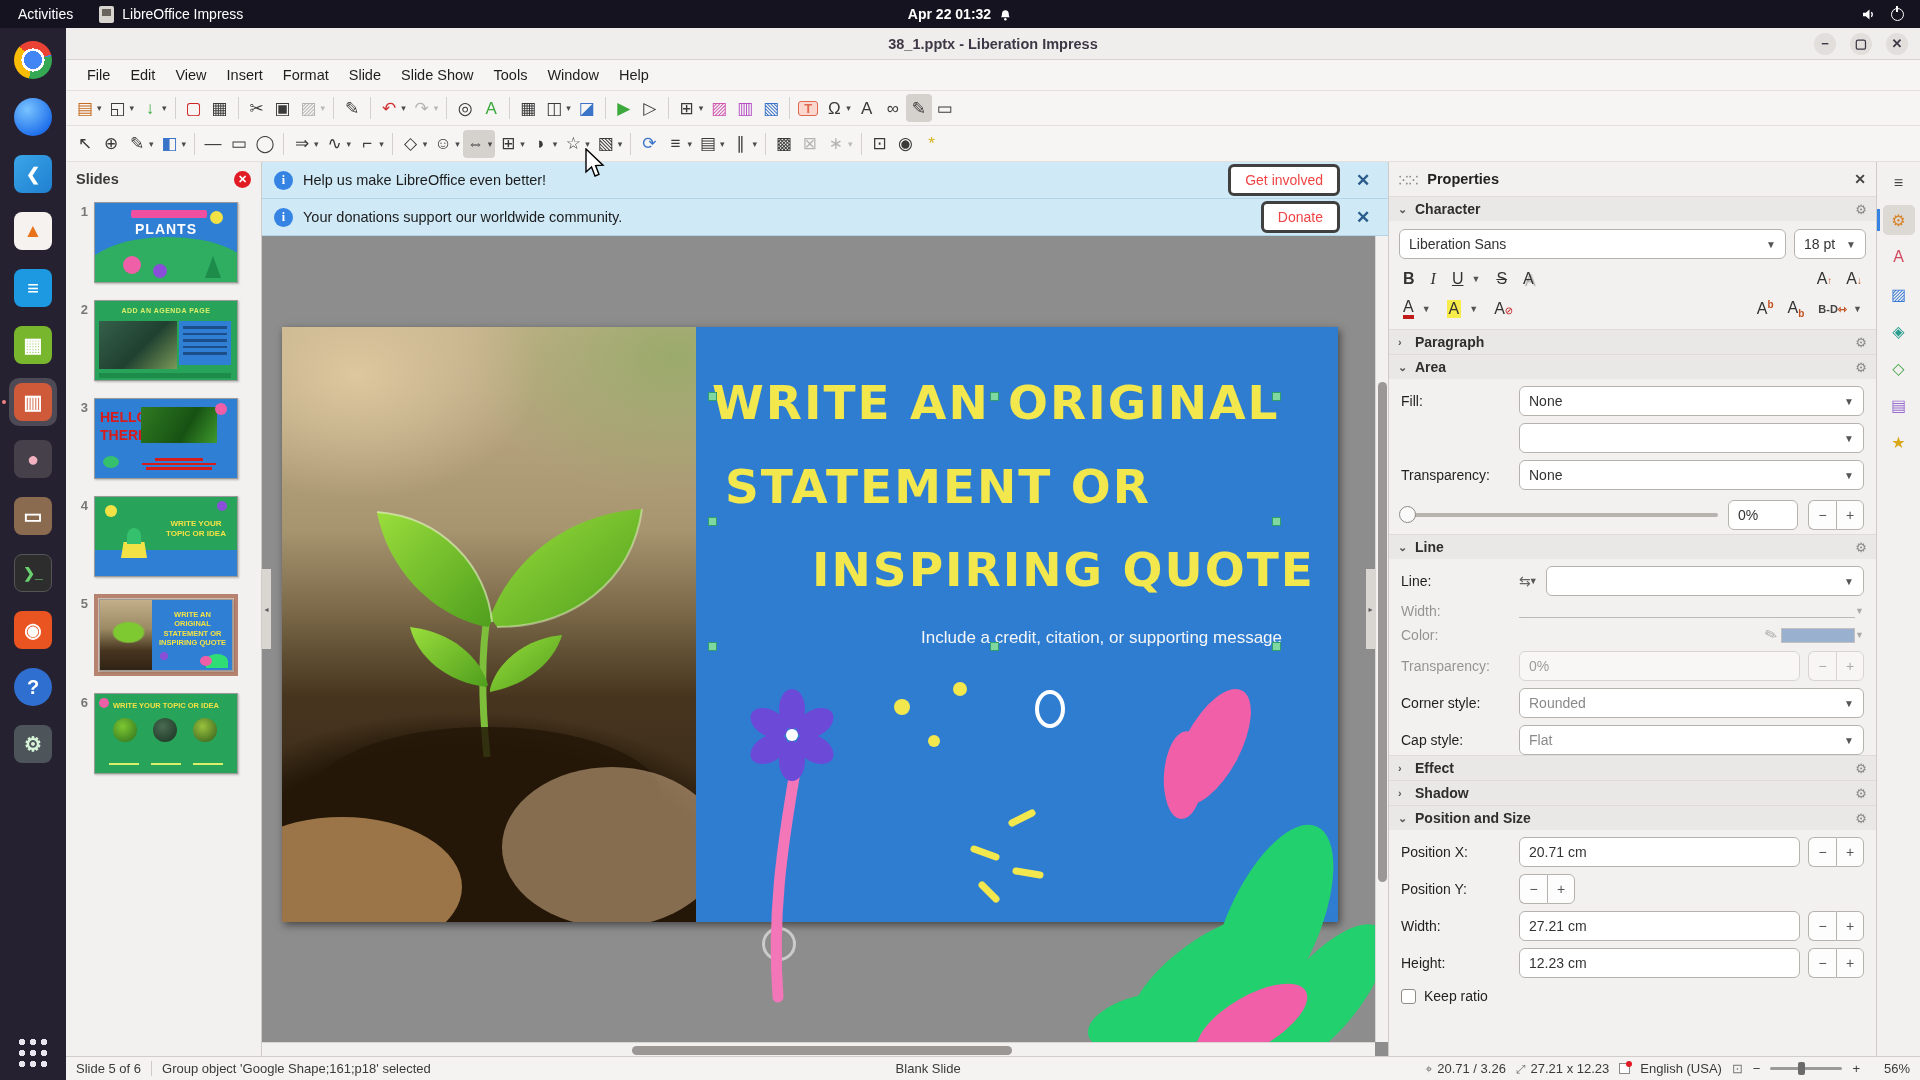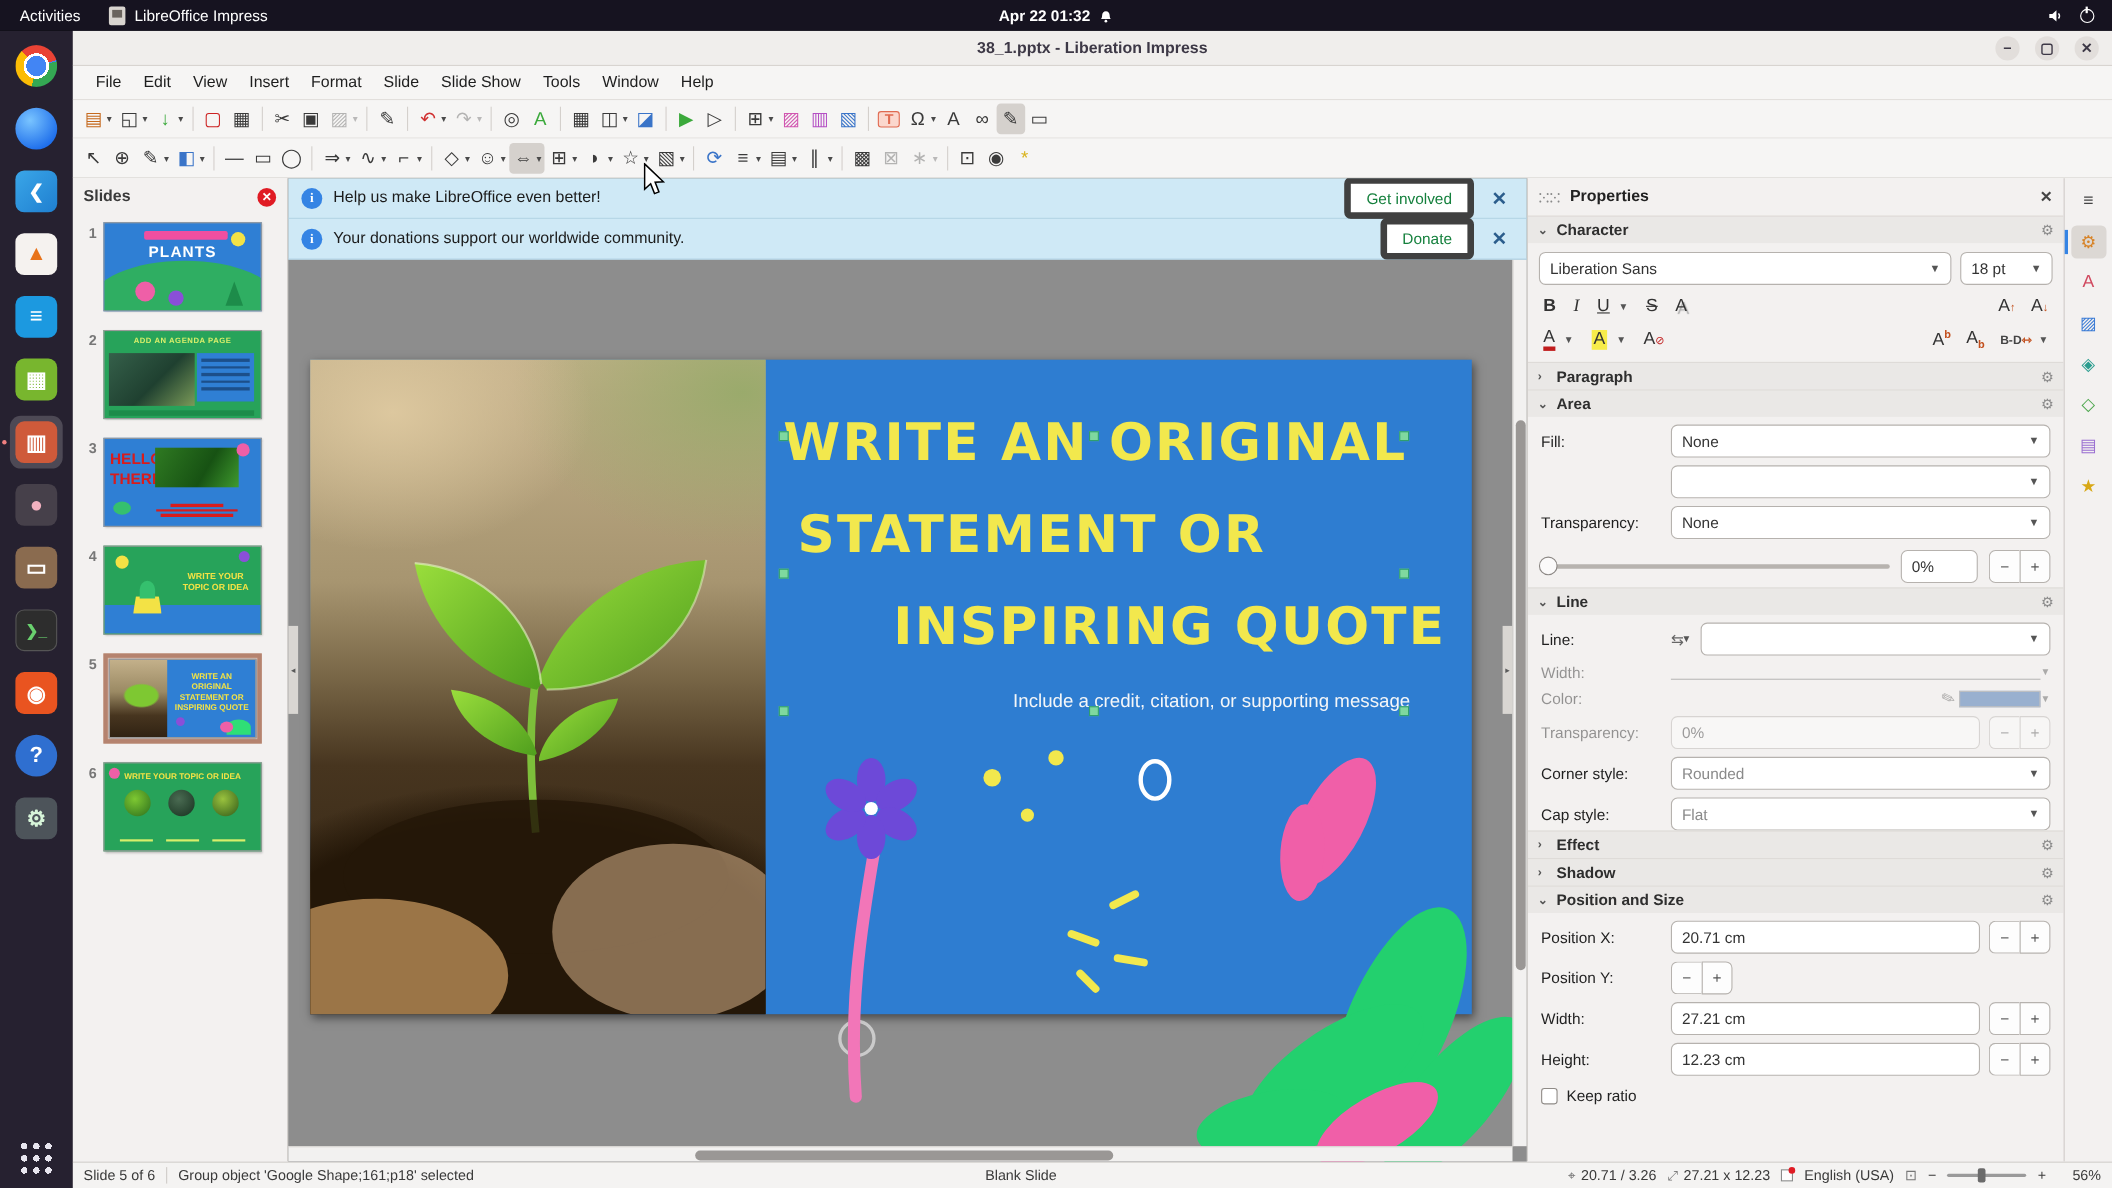--- a/index.html
+++ b/index.html
@@ -106,22 +106,22 @@
   .mini-title { position:absolute; font-weight:bold; line-height:1.25; }
 
   
   #canvas { flex:1; background:#8d8d8d; position:relative; min-width:0; overflow:hidden; }
   .notif { position:absolute; left:0; right:0; height:37px; background:#cfe9f6;
            border-bottom:1px solid #b3d4e6; display:flex; align-items:center; padding:0 12px;
            gap:10px; z-index:30; font-size:14.5px; color:#1c1c1c; }
   .notif-ico { width:19px; height:19px; border-radius:50%; background:#3584e4; color:#fff;
                font-size:12px; font-weight:bold; font-family:"Liberation Serif", serif;
                display:flex; align-items:center; justify-content:center; flex:0 0 19px; }
-  .notif-btn { margin-left:auto; background:#fff; border:6px solid #404040; border-radius:6px;
-               padding:5px 14px; font-size:14px; color:#15803d; }
+  .notif-btn { margin-left:auto; background:#fff; border:3px solid #404040; border-radius:6px;
+               padding:5px 14px; font-size:14px; color:#ef4444; }
   .notif-x { width:26px; color:#2b5d8c; font-size:17px; font-weight:bold; text-align:center; }
 
   #slide { position:absolute; left:20px; top:165px; width:1056px; height:595px; background:#2e7dd1;
            box-shadow:2px 3px 8px rgba(0,0,0,.5); }
   #photo { position:absolute; left:0; top:0; width:414px; height:595px; overflow:hidden;
      background:
        radial-gradient(ellipse 260px 180px at 18% 8%, rgba(222,201,160,.95), rgba(222,201,160,0) 70%),
        radial-gradient(ellipse 300px 200px at 95% 5%, rgba(150,170,105,.9), rgba(150,170,105,0) 70%),
        radial-gradient(ellipse 420px 240px at 45% 95%, #241708 0 60%, rgba(36,23,8,0) 75%),
        radial-gradient(ellipse 320px 200px at 15% 100%, #b98d57 0 45%, rgba(185,141,87,0) 70%),
@@ -749,21 +749,21 @@
           <div class="sechead">
             <span class="arr">⌄</span>
             <span>Character</span>
             <span class="gear">⚙</span>
           </div>
           <div class="charbar">
             <div class="fld grow">
               <span>Liberation Sans</span>
               <span class="carv">▼</span>
             </div>
-            <div class="fld" style="width:84px;">
+            <div class="fld" style="width:72px;">
               <span>18 pt</span>
               <span class="carv">▼</span>
             </div>
           </div>
           <div class="fmt-row">
             <span class="fmt-b">B</span>
             <span class="fmt-i">I</span>
             <span class="fmt-u">U</span>
             <span class="mini-carv">▼</span>
             <span class="fmt-s">S</span>

